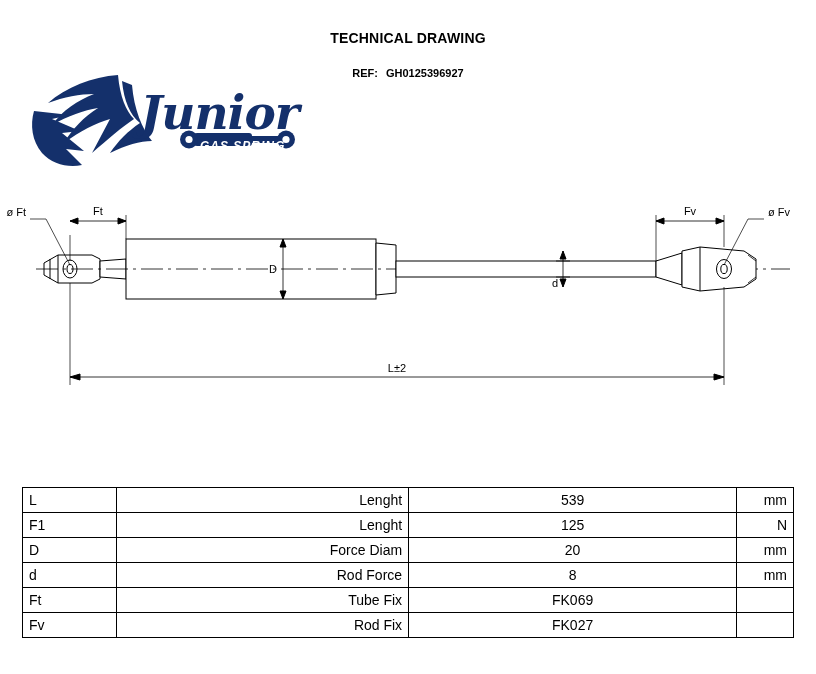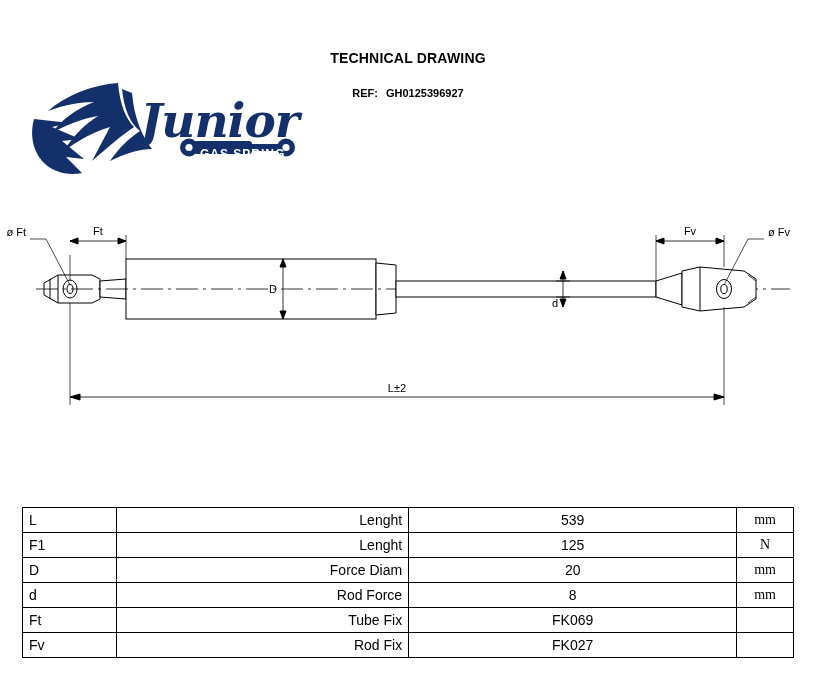--- a/index.html
+++ b/index.html
@@ -11,21 +11,20 @@
     width: 816px;
     height: 674px;
     position: relative;
     font-family: "Liberation Sans", sans-serif;
     color: #000000;
     overflow: hidden;
   }
   .page {
     position: absolute;
     inset: 0;
-    margin-top: 20px;
   }
 
   
   .title {
     position: absolute;
     top: 30px;
     left: 0;
     width: 816px;
     text-align: center;
     font-size: 14px;
@@ -40,41 +39,42 @@
     text-align: center;
     font-size: 11px;
     font-weight: bold;
   }
   .ref .ref-label { margin-right: 8px; }
 
   
   .logo {
     position: absolute;
     left: 22px;
-    top: 55px;
+    top: 67px;
     width: 290px;
     height: 105px;
   }
   .logo-word {
     position: absolute;
     left: 118px;
     top: 18px;
     font-family: "DejaVu Serif", serif;
     font-size: 47px;
     font-style: italic;
     font-weight: bold;
     color: #14306b;
     letter-spacing: -1px;
   }
   .logo-sub {
     position: absolute;
     left: 178px;
     top: 72px;
     font-family: "Liberation Sans", sans-serif;
     font-size: 12px;
+    font-style: italic;
     font-weight: bold;
     color: #ffffff;
     letter-spacing: 1px;
     z-index: 3;
   }
 
   
   .drawing {
     position: absolute;
     left: 0;
@@ -95,21 +95,21 @@
   .spec-table td {
     border: 1px solid #000000;
     height: 24px;
     padding: 0 6px;
     line-height: 24px;
     white-space: nowrap;
   }
   .c-sym   { width: 85px; text-align: left; }
   .c-name  { width: 290px; text-align: right; }
   .c-val   { width: 330px; text-align: center; }
-  .c-unit  { width: 45px;  text-align: center; font-family: Liberation Serif, serif; }
+  .c-unit  { width: 45px;  text-align: right; }
 </style>
 </head>
 <body>
 
 <div class="page">
 
   <div class="title">TECHNICAL DRAWING</div>
   <div class="ref">
     <span class="ref-label">REF:</span><span class="ref-value">GH0125396927</span>
   </div>

